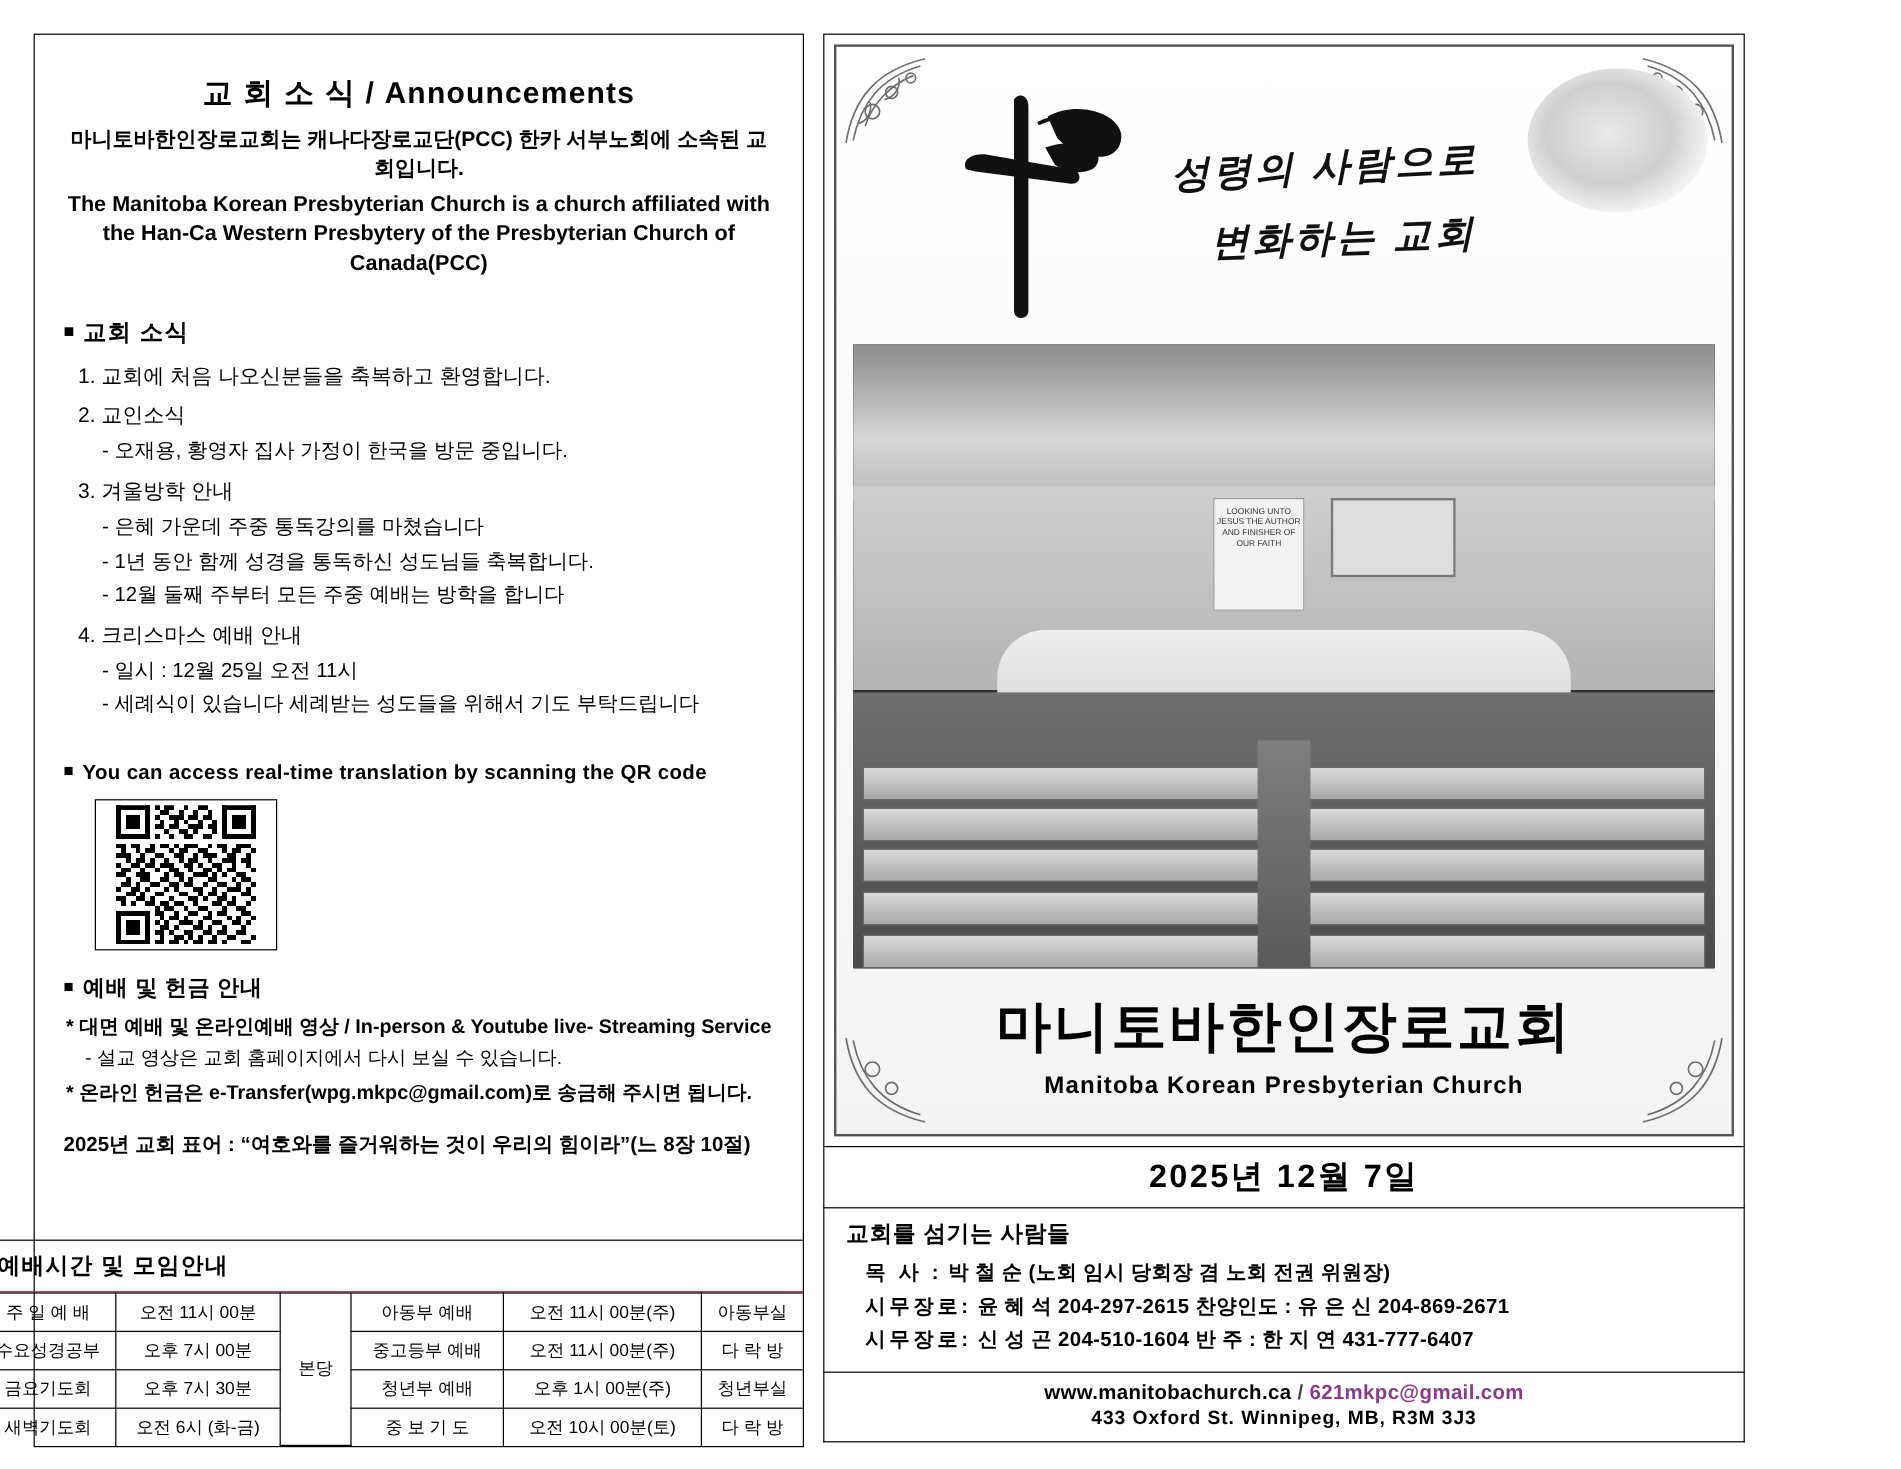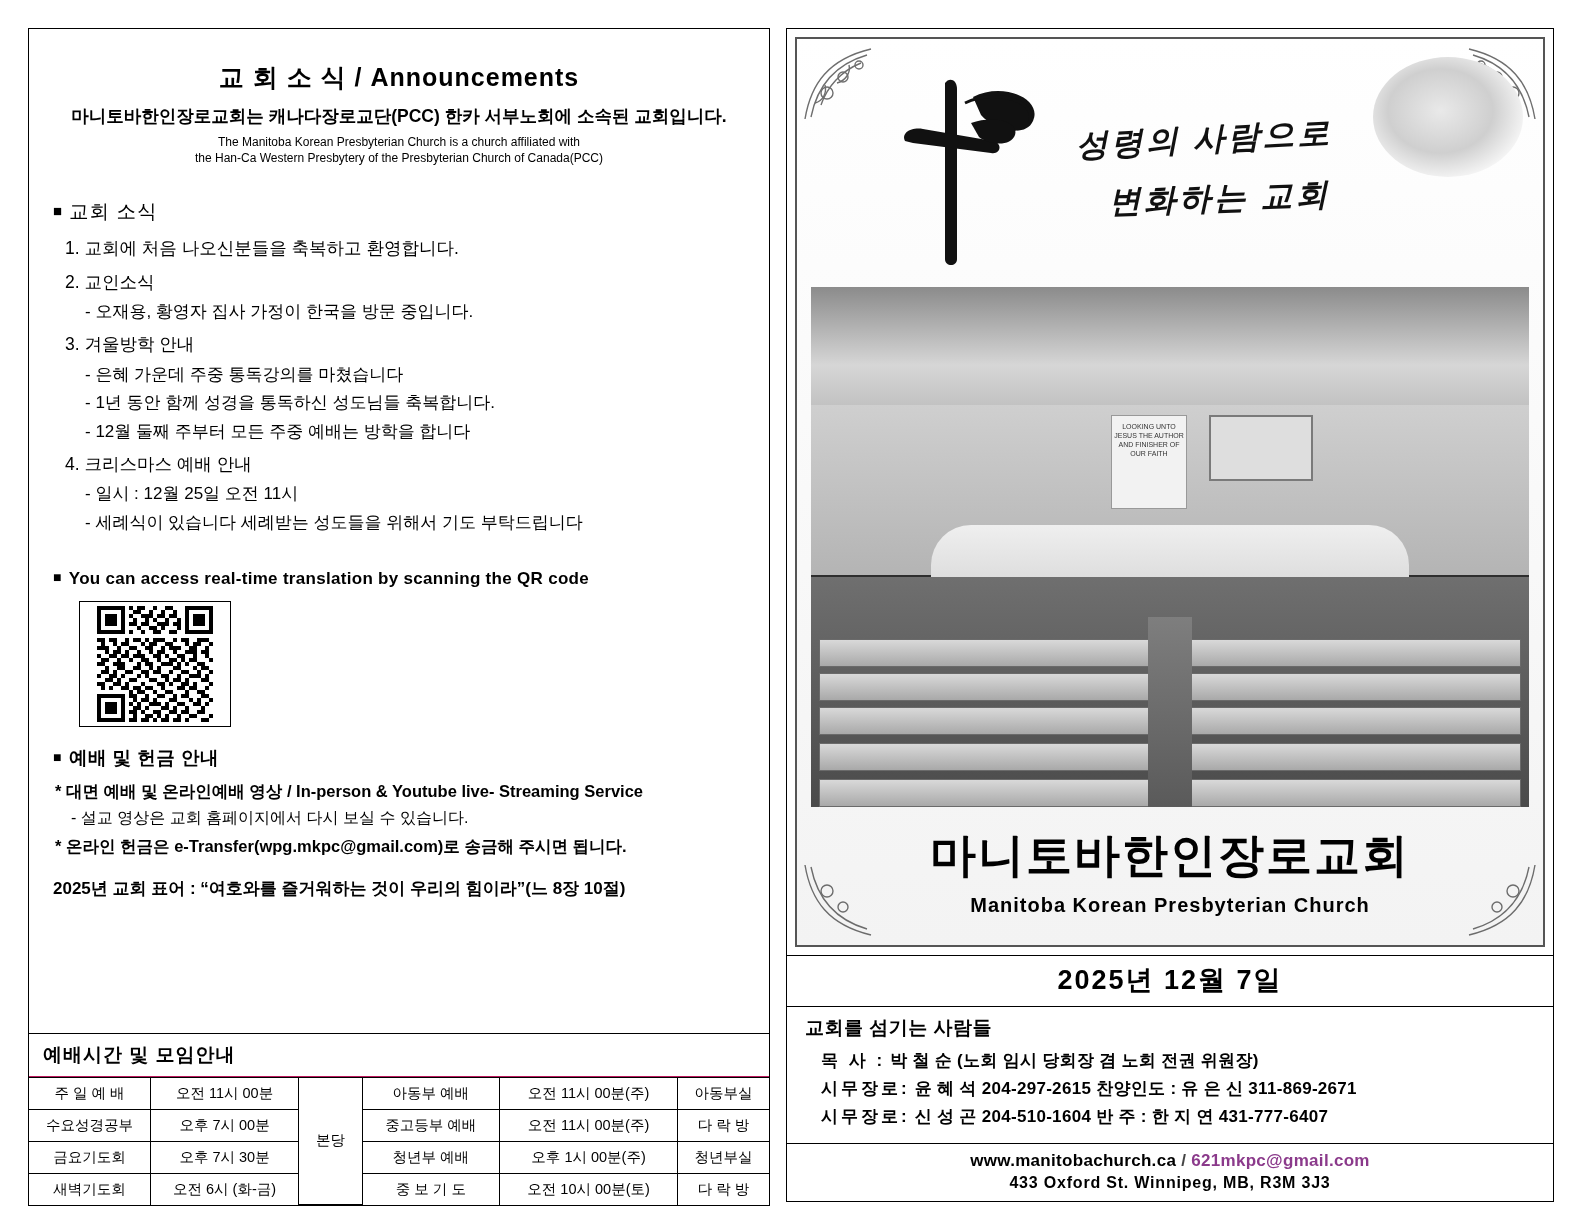--- a/index.html
+++ b/index.html
@@ -17,26 +17,27 @@
   .page {
     position: relative;
     width: 1584px;
     height: 1224px;
     box-sizing: border-box;
     display: flex;
     padding: 28px 24px 18px 28px;
   }
   
   .left {
-    width: 742px;
+    width: 642px;
     border: 1px solid #000;
     box-sizing: border-box;
     display: flex;
     flex-direction: column;
     position: relative;
+    align-items: flex-end;
   }
   .left-body {
     padding: 18px 22px 0 22px;
     flex: 1 1 auto;
     position: relative;
   }
   .ann-title {
     text-align: center;
     font-size: 25px;
     font-weight: bold;
@@ -44,28 +45,28 @@
     margin: 14px 0 10px 0;
   }
   .ann-sub-kr {
     text-align: center;
     font-size: 17.5px;
     font-weight: bold;
     margin-bottom: 6px;
   }
   .ann-sub-en {
     text-align: center;
-    font-size: 12px;
-    font-weight: normal;
+    font-size: 18px;
+    font-weight: bold;
     line-height: 1.35;
     margin-bottom: 32px;
   }
   .sec-head {
     font-size: 19.5px;
-    font-weight: normal;
+    font-weight: bold;
     margin: 14px 0 10px 2px;
     letter-spacing: 1px;
   }
   .sec-head .sq {
     font-size: 15px;
     vertical-align: 2px;
     margin-right: 6px;
   }
   .item {
     font-size: 17.5px;
@@ -705,21 +706,21 @@
     <div class="date-bar">2025년 12월 7일</div>
 
     <div class="staff">
       <div class="staff-title">교회를 섬기는 사람들</div>
       <div class="staff-row">
         <span class="lbl">목  사 :</span>
         <span>박 철 순 (노회 임시 당회장 겸 노회 전권 위원장)</span>
       </div>
       <div class="staff-row">
         <span class="lbl">시무장로:</span>
-        <span>윤 혜 석  204-297-2615    찬양인도 :   유 은 신 311-869-2671</span>
+        <span>윤 혜 석  204-297-2615    찬양인도 :   유 은 신 204-869-2671</span>
       </div>
       <div class="staff-row">
         <span class="lbl">시무장로:</span>
         <span>신 성 곤  204-510-1604    반   주 :   한 지 연 431-777-6407</span>
       </div>
     </div>
 
     <div class="footer">
       <div class="line1">
         <span>www.manitobachurch.ca</span>

